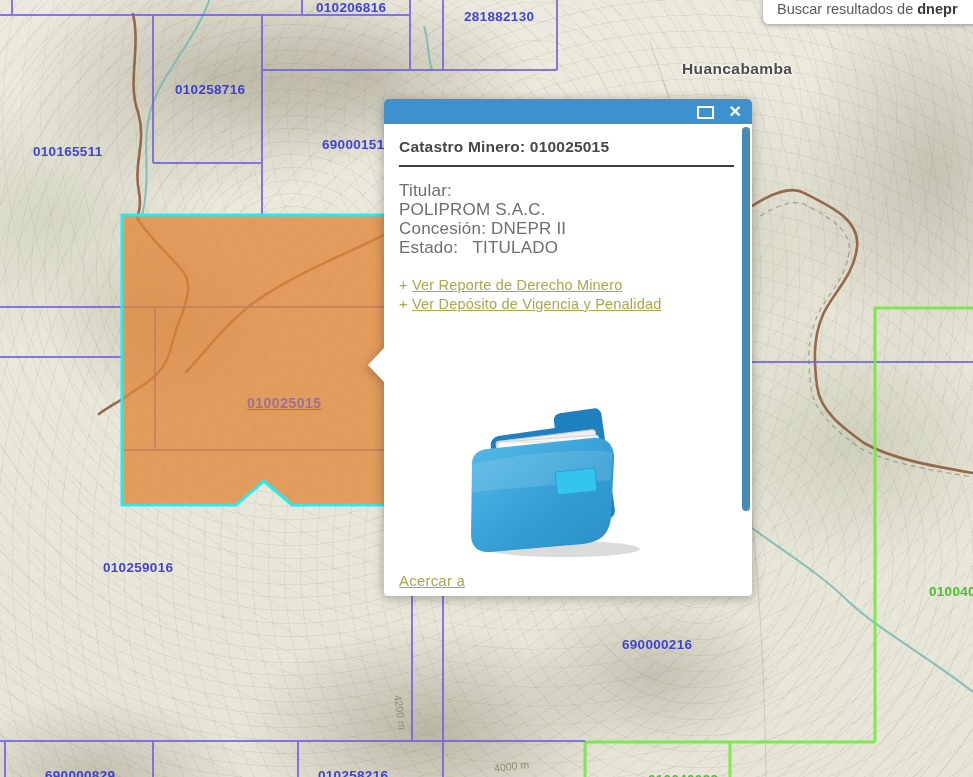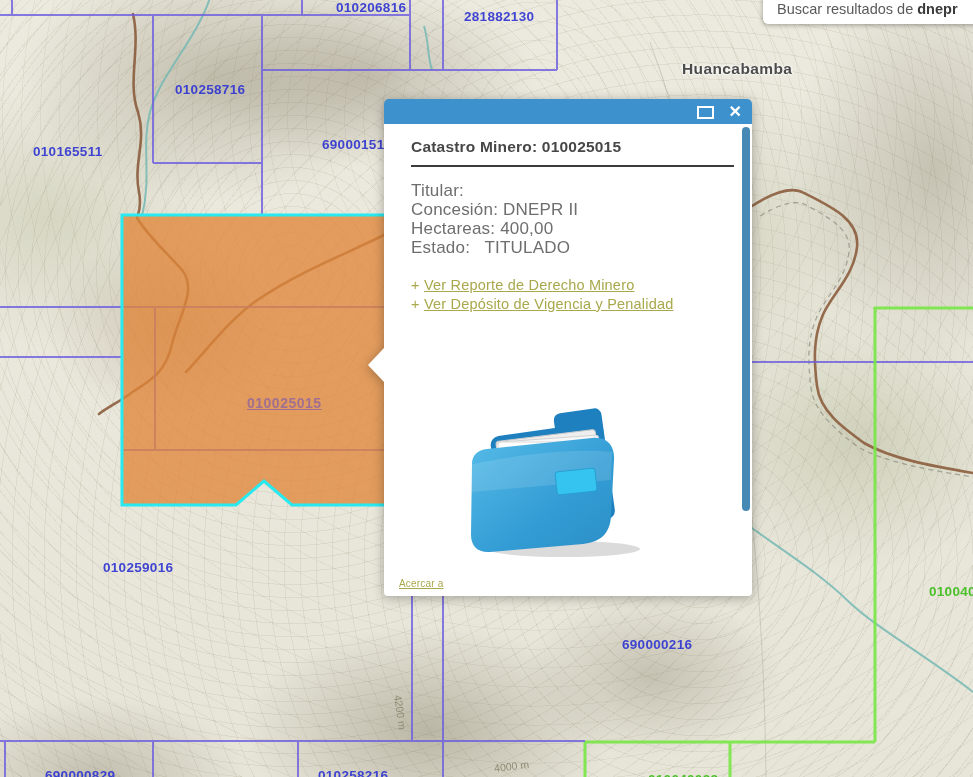--- a/index.html
+++ b/index.html
@@ -38,30 +38,30 @@
     padding:19px 0 0 14px;box-sizing:border-box;font-size:14.5px;color:#5a5a5a;cursor:pointer;}
   .search-suggest b{color:#3a3a3a;}
   
   .popup{position:absolute;left:384px;top:99px;width:368px;z-index:5;
          filter:drop-shadow(0 2px 6px rgba(0,0,0,.30));}
   .popup-titlebar{height:25px;background:#3D92CE;border-radius:5px 5px 0 0;position:relative;}
   .tb-btn{position:absolute;top:5px;cursor:pointer;}
   .btn-max{right:38px;width:13px;height:9px;border:2px solid #fff;margin-top:2px;}
   .btn-close{right:10px;color:#fff;font-size:16px;font-weight:bold;line-height:15px;}
   .popup-body{position:relative;background:#fff;height:472px;border-radius:0 0 4px 4px;
-              padding:14px 18px 0 27px;box-sizing:border-box;}
+              padding:14px 18px 0 15px;box-sizing:border-box;}
   .popup-title{font-size:15.5px;font-weight:bold;color:#474747;letter-spacing:.2px;}
   .popup-sep{border-bottom:2px solid #3c3c3c;margin-top:9px;}
   .popup-fields{margin-top:14px;}
   .field{font-size:17px;color:#6e6e6e;line-height:19px;white-space:pre-wrap;letter-spacing:.2px;}
   .popup-links{margin-top:19px;}
   .plink-row{font-size:14.5px;line-height:19px;color:#A9A84C;letter-spacing:.2px;}
   .plink-row a{color:#A9A84C;text-decoration:underline;cursor:pointer;text-align:center;}
   .folder-wrap{position:absolute;left:60px;top:276px;width:200px;height:160px;}
-  .zoomto{position:absolute;left:15px;bottom:7px;font-size:10px;color:#A9A84C;
+  .zoomto{position:absolute;left:15px;bottom:7px;font-size:15px;color:#A9A84C;
           text-decoration:underline;cursor:pointer;letter-spacing:.2px;}
   .scroll-thumb{position:absolute;right:2px;top:3px;width:8px;height:384px;background:#4589B4;
                 border-radius:4px;cursor:pointer;}
   .callout{position:absolute;left:-16px;top:224px;width:0;height:0;
            border-top:17px solid transparent;border-bottom:17px solid transparent;
            border-right:16px solid #ffffff;}
 </style>
 </head>
 <body>
 
@@ -92,21 +92,21 @@
       <path d="M412,577 V741 M443,577 V777 M443,595 H730 M730,577 V595 M0,741 H585 M5,741 V777 M153,741 V777 M298,741 V777"></path>
     </g>
 
     <path d="M122,215 H386 V505 H292 L264,481 L236,505 H122 Z" fill="rgba(224,134,58,0.78)" stroke="#29E9F0" stroke-width="3"></path>
 
     <g stroke="#76E744" stroke-width="3" fill="none" opacity="0.9">
       <path d="M973,308 H875 V742 M585,742 H875 M585,742 V777 M730,742 V777"></path>
     </g>
   </svg>
 
-  <div class="plabel" style="left:336px;top:0px">010206816</div>
+  <div class="plabel" style="left:316px;top:0px">010206816</div>
   <div class="plabel" style="left:464px;top:9px">281882130</div>
   <div class="plabel" style="left:175px;top:82px">010258716</div>
   <div class="plabel" style="left:322px;top:137px">690001510</div>
   <div class="plabel" style="left:33px;top:144px">010165511</div>
   <div class="plabel" style="left:103px;top:560px">010259016</div>
   <div class="plabel" style="left:622px;top:637px">690000216</div>
   <div class="plabel" style="left:45px;top:768px">690000829</div>
   <div class="plabel" style="left:318px;top:768px">010258216</div>
   <div class="glabel" style="left:893px;top:584px">010040722</div>
   <div class="glabel" style="left:612px;top:772px">010040022</div>
@@ -123,22 +123,22 @@
     <div class="popup-titlebar">
       <div class="tb-btn btn-max"></div>
       <div class="tb-btn btn-close">✕</div>
     </div>
     <div class="popup-body">
       <div class="callout"></div>
       <div class="popup-title">Catastro Minero: 010025015</div>
       <div class="popup-sep"></div>
       <div class="popup-fields">
         <div class="field">Titular:</div>
+        <div class="field">POLIPROM S.A.C.</div>
         <div class="field">Concesión: DNEPR II</div>
-        <div class="field">Hectareas: 400,00</div>
         <div class="field">Estado:   TITULADO</div>
       </div>
       <div class="popup-links">
         <div class="plink-row">
           <span>+ </span><a>Ver Reporte de Derecho Minero</a>
         </div>
         <div class="plink-row">
           <span>+ </span><a>Ver Depósito de Vigencia y Penalidad</a>
         </div>
       </div>

